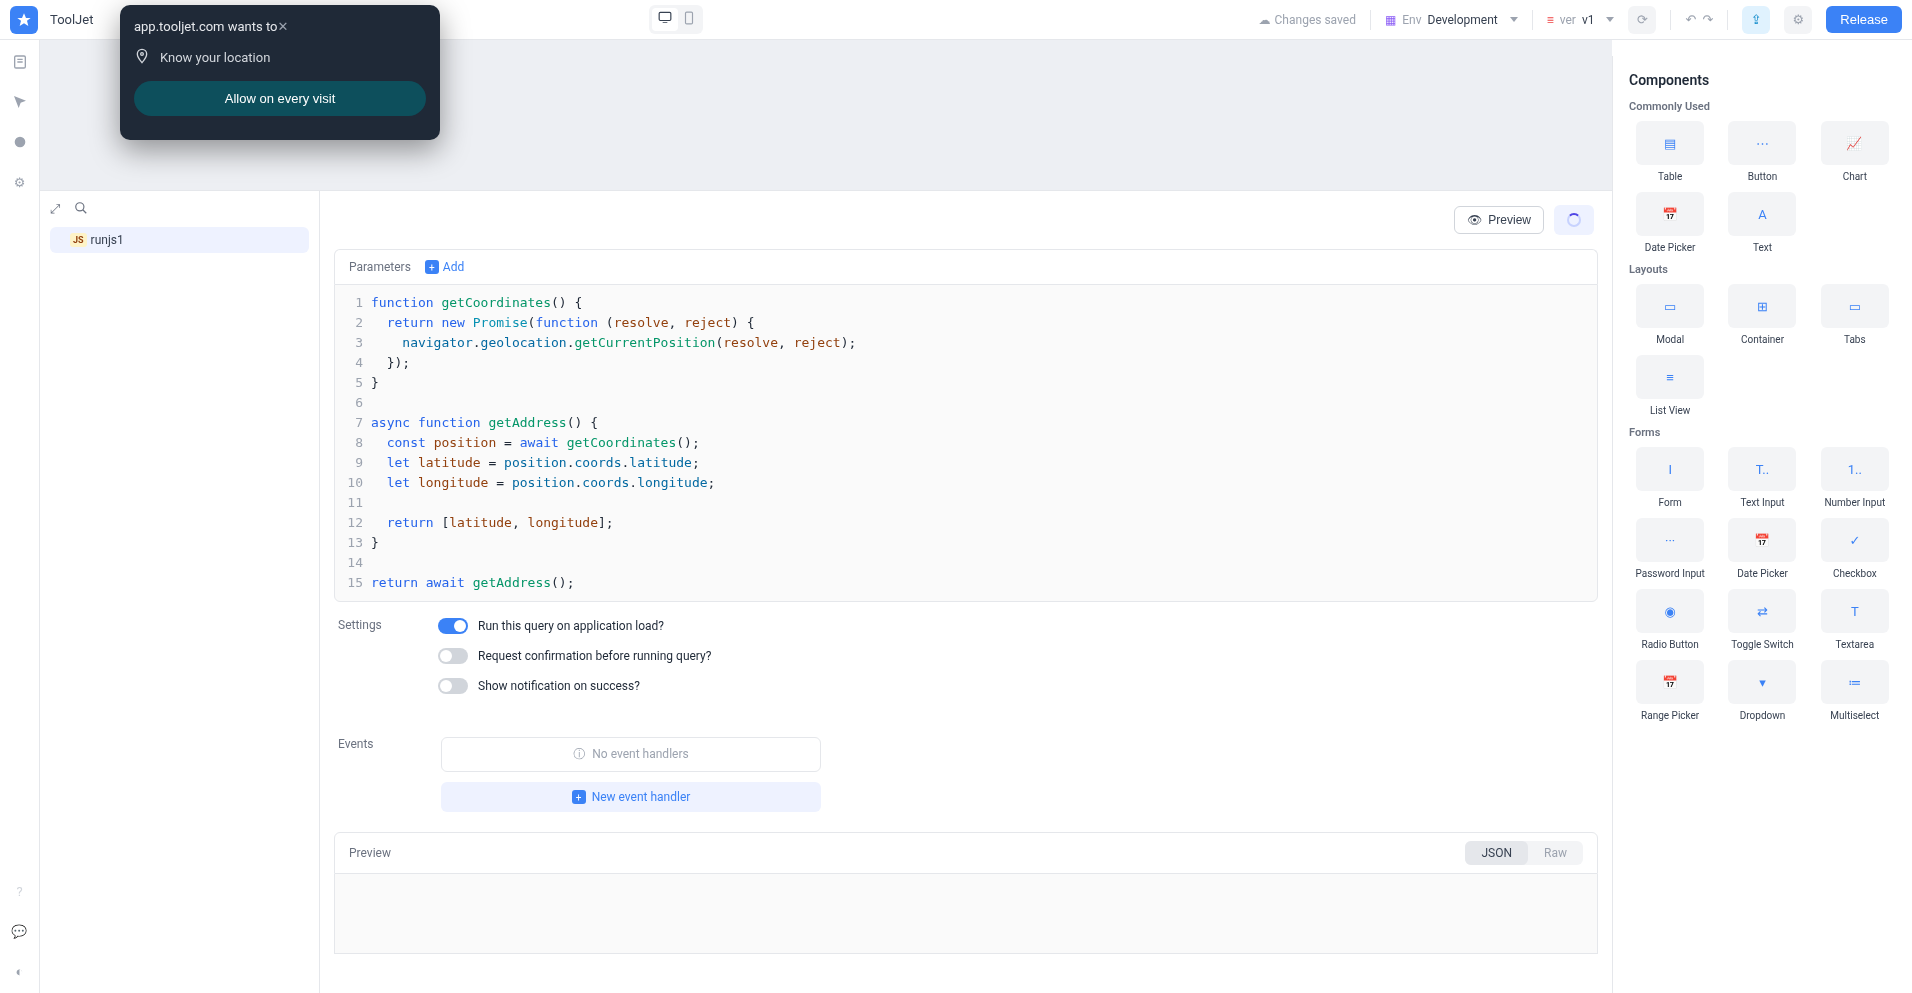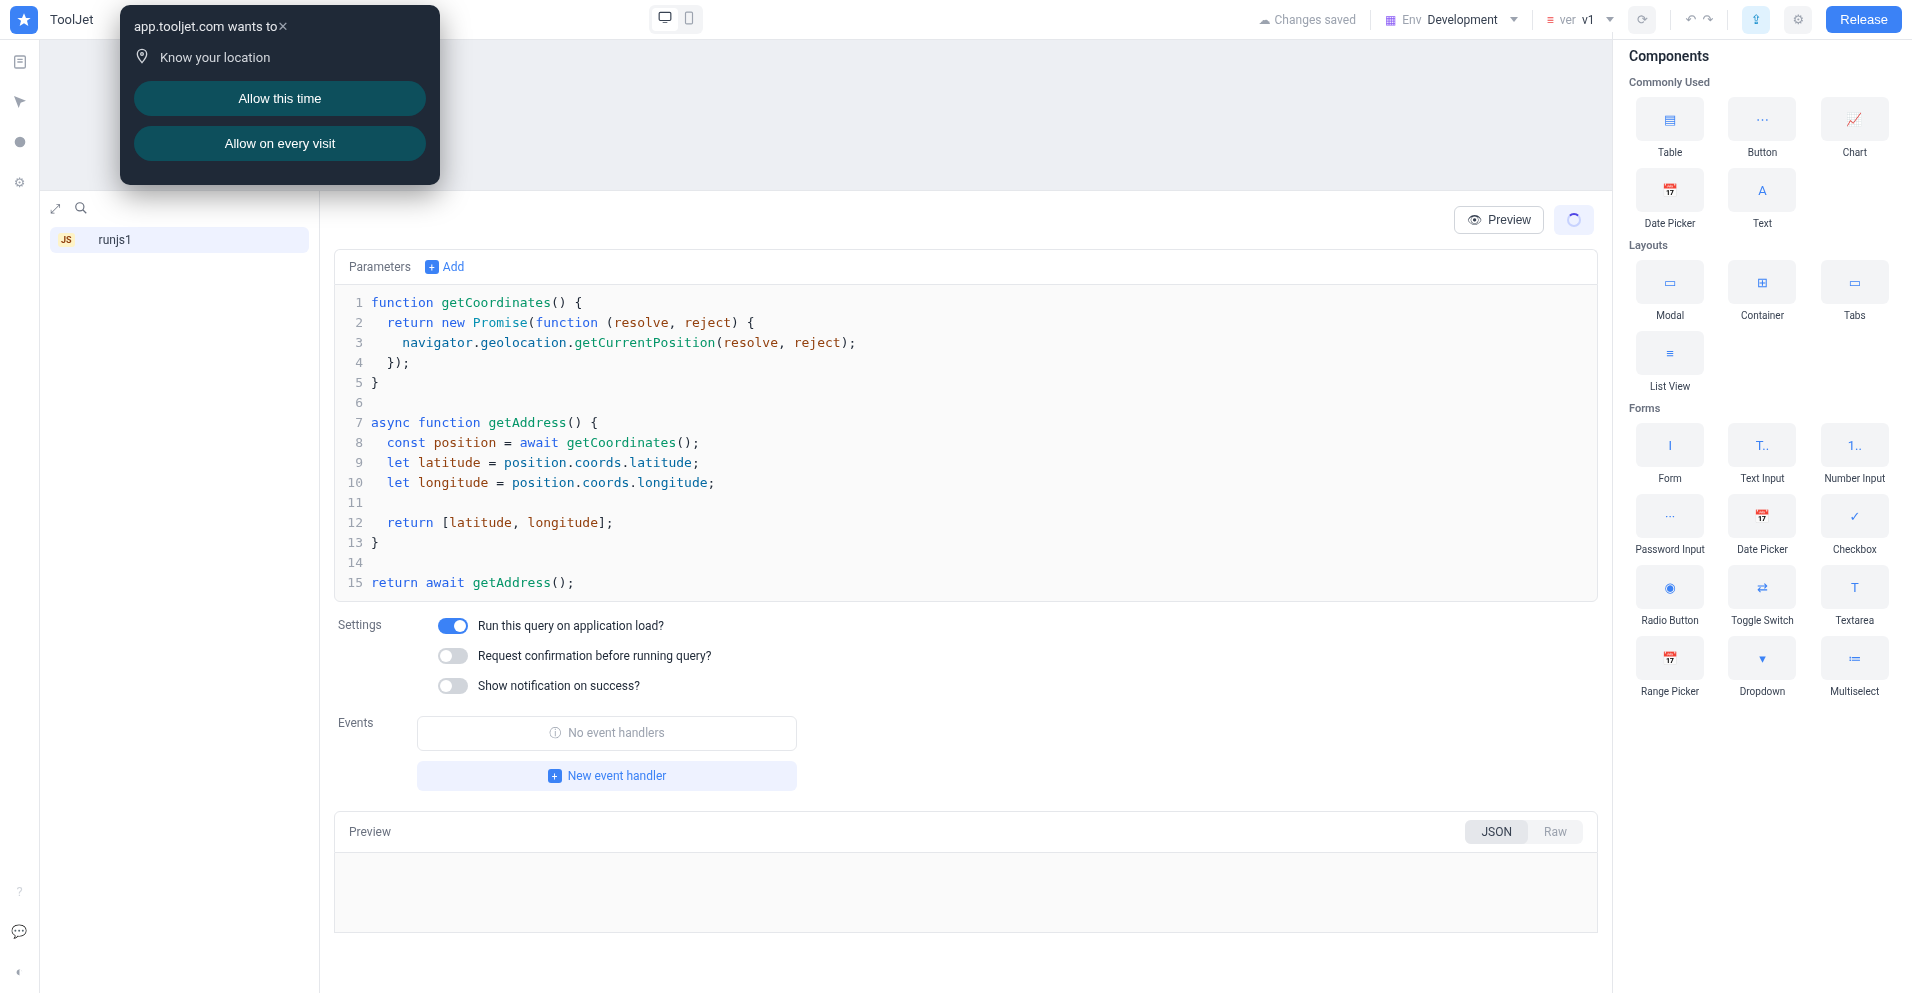--- a/index.html
+++ b/index.html
@@ -31,21 +31,21 @@
 .rail-bottom { margin-top: auto; margin-bottom: 12px; display:flex; flex-direction:column; gap:20px; align-items:center;}
 
 
 .canvas { position:absolute; left:40px; top:40px; right:300px; height:150px; background:#edeff3; }
 
 
 .query-area { position: absolute; left:40px; top:190px; right:300px; bottom:0; background:#fff; border-top:1px solid #e5e7eb; display:flex; }
 .query-sidebar { width: 280px; border-right:1px solid #e5e7eb; padding:10px; }
 .qs-header { display:flex; align-items:center; gap:8px; margin-bottom:10px; }
 .qs-header .ic { width:16px; height:16px; color:#6b7280; cursor:pointer; }
-.query-item { display:flex; align-items:flex-end; gap:24px; padding:6px 8px; border-radius:6px; background:#eef2ff; cursor:pointer; }
+.query-item { display:flex; align-items:flex-end; gap:4px; padding:6px 20px; border-radius:6px; background:#eef2ff; cursor:pointer; }
 .query-item .js-badge { background:#fef3c7; color:#92400e; font-size:9px; font-weight:700; padding:2px 3px; border-radius:3px; }
 .query-item .qname { font-size:12px; color:#374151; }
 
 .query-main { flex:1; padding:14px 14px 0 14px; overflow-y:auto; }
 .top-toolbar { display:flex; align-items:center; justify-content:flex-end; gap:10px; margin-bottom:14px; padding-right:4px;}
 .preview-btn { display:flex; align-items:center; gap:6px; padding:6px 12px; border:1px solid #d1d5db; border-radius:6px; background:#fff; cursor:pointer; font-size:12px; color:#374151; }
 .run-btn { width:40px; height:30px; background:#eef2ff; border-radius:6px; display:flex; align-items:center; justify-content:center; cursor:pointer; }
 .spinner { width:14px; height:14px; border:2px solid #c7d2fe; border-top-color:#4f46e5; border-radius:50%; animation:spin 0.8s linear infinite;}
 @keyframes spin { to { transform:rotate(360deg);} }
 
@@ -67,35 +67,35 @@
 
 .settings-row { display:flex; gap:40px; padding:16px 4px; font-size:12px; }
 .settings-row .slabel { color:#6b7280; width:60px; }
 .settings-opts { display:flex; flex-direction:column; gap:14px; }
 .opt { display:flex; align-items:center; gap:10px; }
 .toggle { width:30px; height:16px; border-radius:10px; background:#d1d5db; position:relative; cursor:pointer; }
 .toggle .knob { width:12px; height:12px; background:#fff; border-radius:50%; position:absolute; top:2px; left:2px; transition:left 0.1s;}
 .toggle.on { background:#3b82f6; }
 .toggle.on .knob { left:16px; }
 
-.events-row { display:flex; gap:19px; padding:6px 4px 20px 4px; font-size:12px; }
+.events-row { display:flex; gap:43px; padding:6px 4px 20px 4px; font-size:12px;margin-top:21px; }
 .events-row .slabel { color:#6b7280; width:60px; }
 .events-body { display:flex; flex-direction:column; gap:10px; }
 .no-handlers { width:380px; padding:8px; text-align:center; color:#9ca3af; border:1px solid #e5e7eb; border-radius:6px; font-size:12px; }
 .new-handler { width:380px; padding:8px; text-align:center; background:#eef2ff; color:#3b82f6; border-radius:6px; cursor:pointer; font-size:12px; display:flex; align-items:center; justify-content:center; gap:6px;}
 
 .preview-bar { border:1px solid #e5e7eb; border-radius:6px 6px 0 0; display:flex; align-items:center; padding:8px 14px; font-size:12px; }
 .preview-bar .pl { color:#6b7280; }
 .preview-bar .tabs { margin-left:auto; display:flex; background:#f3f4f6; border-radius:6px; }
 .preview-bar .tabs .tb { padding:5px 16px; font-size:12px; color:#9ca3af; cursor:pointer; border-radius:6px;}
 .preview-bar .tabs .tb.active { background:#e5e7eb; color:#374151; }
 .preview-content { border:1px solid #e5e7eb; border-top:none; height:80px; background:#fafafa; }
 
 
-.right-panel { position:absolute; right:0; top:32px; bottom:0; width:300px; border-left:1px solid #e5e7eb; padding:16px; overflow-y:auto; }
+.right-panel { position:absolute; right:0; top:56px; bottom:0; width:300px; border-left:1px solid #e5e7eb; padding:16px; overflow-y:auto; }
 .rp-title { font-size:14px; font-weight:600; margin-bottom:12px; }
 .rp-search { width:100%; padding:8px 10px 8px 30px; border:1px solid #d1d5db; border-radius:6px; font-size:13px; background:#fff; position:relative; }
 .search-wrap { position:relative; margin-bottom:14px;}
 .search-wrap .sicon { position:absolute; left:8px; top:8px; color:#9ca3af; }
 .section-label { font-size:11px; color:#6b7280; font-weight:600; margin:10px 0 8px 0; }
 .comp-grid { display:grid; grid-template-columns:repeat(3,1fr); gap:10px; }
 .comp-item { display:flex; flex-direction:column; align-items:center; gap:6px; cursor:pointer; }
 .comp-icon { width:68px; height:44px; background:#f3f4f6; border-radius:6px; display:flex; align-items:center; justify-content:center; color:#3b82f6; }
 .comp-label { font-size:10px; color:#374151; text-align:center; }
 
@@ -403,15 +403,14 @@
   </div>
   <div class="row">
     <span>
       <svg width="16" height="16" viewBox="0 0 24 24" fill="none" stroke="currentColor" stroke-width="2">
           <path d="M12 2C8 2 5 5 5 9c0 5 7 13 7 13s7-8 7-13c0-4-3-7-7-7z"></path>
           <circle cx="12" cy="9" r="2"></circle>
         </svg>
     </span>
     <span>Know your location</span>
   </div>
-  <button class="perm-btn">Allow this time</button>
   <button class="perm-btn">Allow on every visit</button>
 </div>
 
 </body></html>

